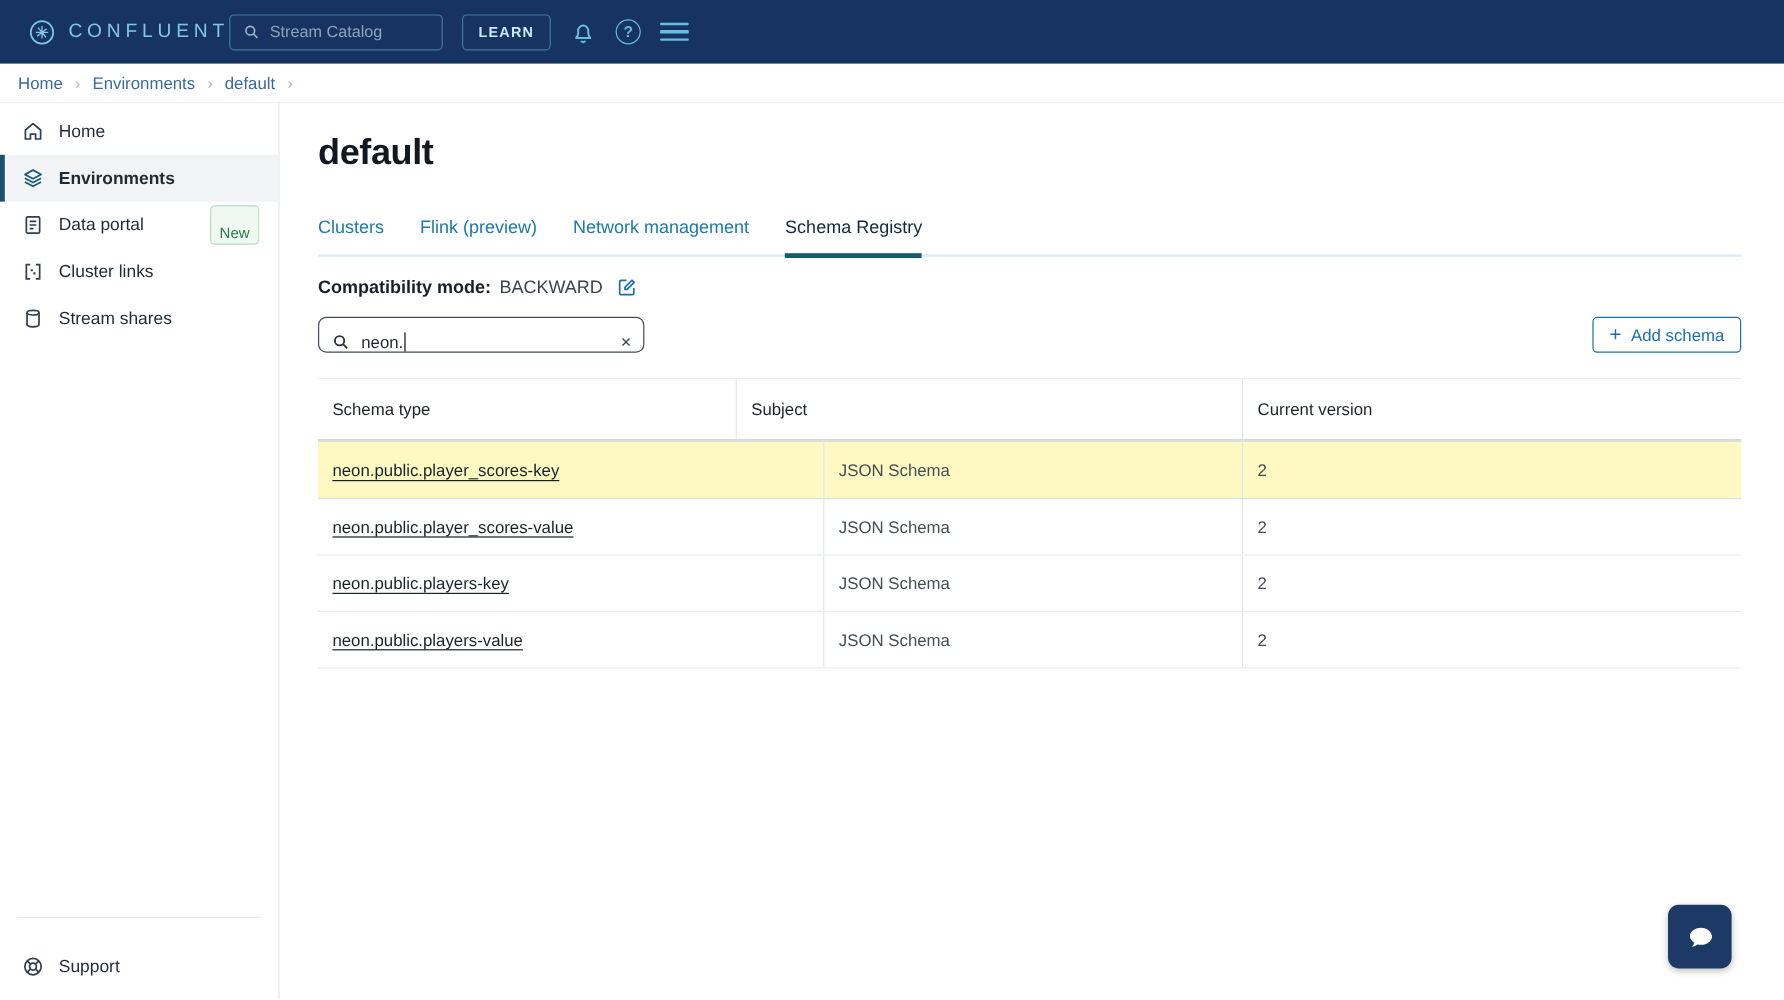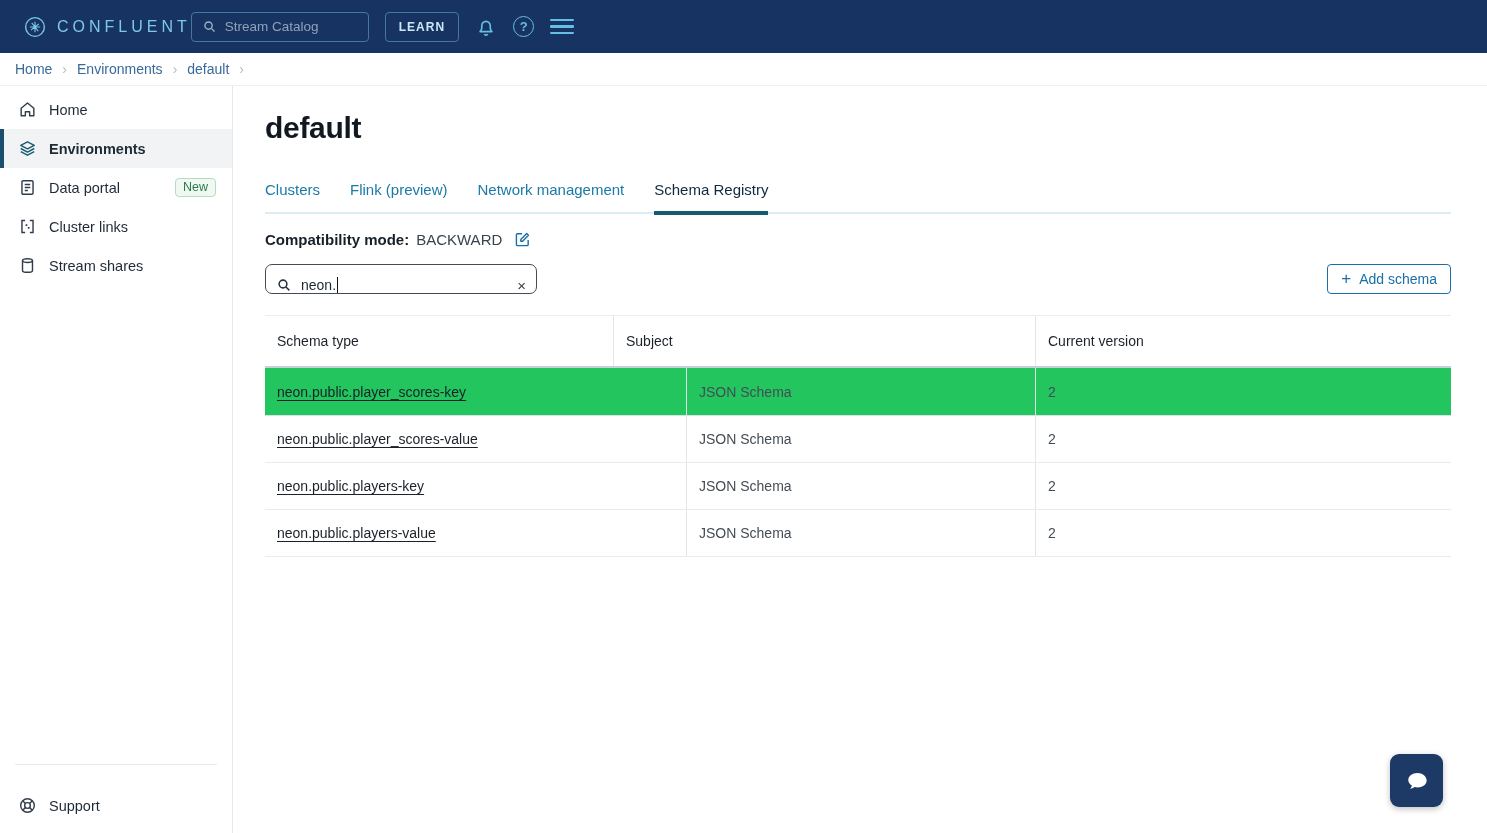--- a/index.html
+++ b/index.html
@@ -62,21 +62,21 @@
   .side-item {
     height:39px; display:flex; align-items:center; gap:12px; padding:0 16px;
     font-size:14.5px; color:#1f2a37; cursor:pointer; border-left:4px solid transparent;
     padding-left:14px;
   }
   .side-item .s-icon { width:19px; height:19px; color:#323e4d; display:flex; flex:0 0 auto; }
   .side-item.active { background:#f1f3f4; border-left-color:#1a4f6e; font-weight:700; }
   .side-item.active .s-icon { color:#195a74; }
   .badge-new {
     margin-left:auto; font-size:12.5px; color:#2c7a4b; background:#eff9f1;
-    border:1px solid #b4dec2; border-radius:4px; padding:1px 7px 2px;
+    border:1px solid #b4dec2; border-radius:4px; padding:15px 7px 2px;
   }
   .side-divider { position:absolute; left:15px; right:15px; bottom:68px; height:1px; background:#e6e8ea; }
   .support-item { position:absolute; bottom:8px; left:0; right:0; }
 
   
   .main { flex:1; padding:0 36px 0 32px; position:relative; }
   .page-title { font-size:30px; font-weight:700; color:#121820; margin-top:25px; letter-spacing:-0.3px; }
 
   .tabs { display:flex; gap:30px; margin-top:36px; border-bottom:2px solid #ddebf5; }
   .tab {
@@ -107,21 +107,21 @@
   }
   .plus-glyph { font-size:17px; font-weight:400; line-height:1; margin-top:-1px; }
 
   
   .sr-table { margin-top:21px; width:1186px; font-size:14px; }
   .t-header { display:flex; height:52px; border-top:1px solid #eceef0; border-bottom:1px solid #c9cfd6; }
   .t-hcell {
     display:flex; align-items:center; padding-left:12px; color:#1c232b; font-weight:500;
   }
   .t-row { display:flex; height:47px; border-bottom:1px solid #e9ebed; }
-  .t-row.highlight { background:#22c55e; border-top:1px solid #c2d4e0; border-bottom:1px solid #d5e2ea; height:49px; }
+  .t-row.highlight { background:#fef9c3; border-top:1px solid #c2d4e0; border-bottom:1px solid #d5e2ea; height:49px; }
   .t-cell { display:flex; align-items:center; padding-left:12px; color:#454d55; }
   .col-subject { width:422px; border-right:1px solid #e3e6e9; }
   .col-type { width:349px; border-right:1px solid #e3e6e9; }
   .col-version { width:415px; }
   .subject-link { color:#1a2129; text-decoration:underline; text-underline-offset:3px; cursor:pointer; }
 
   
   .chat-btn {
     position:absolute; right:44px; bottom:26px; width:53px; height:53px;
     background:#1d3a66; border-radius:9px; display:flex; align-items:center;

